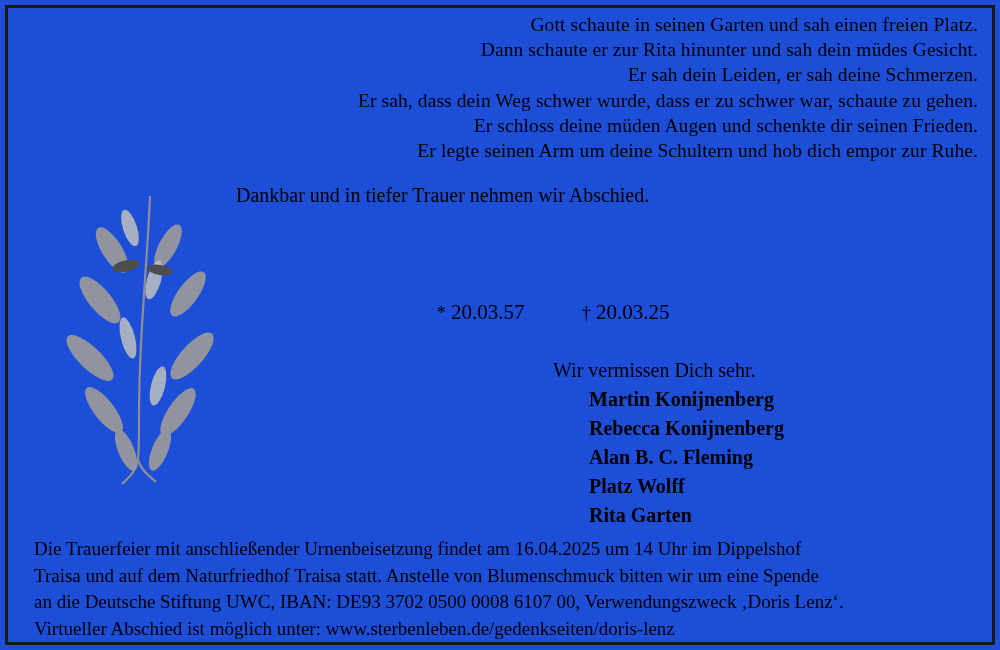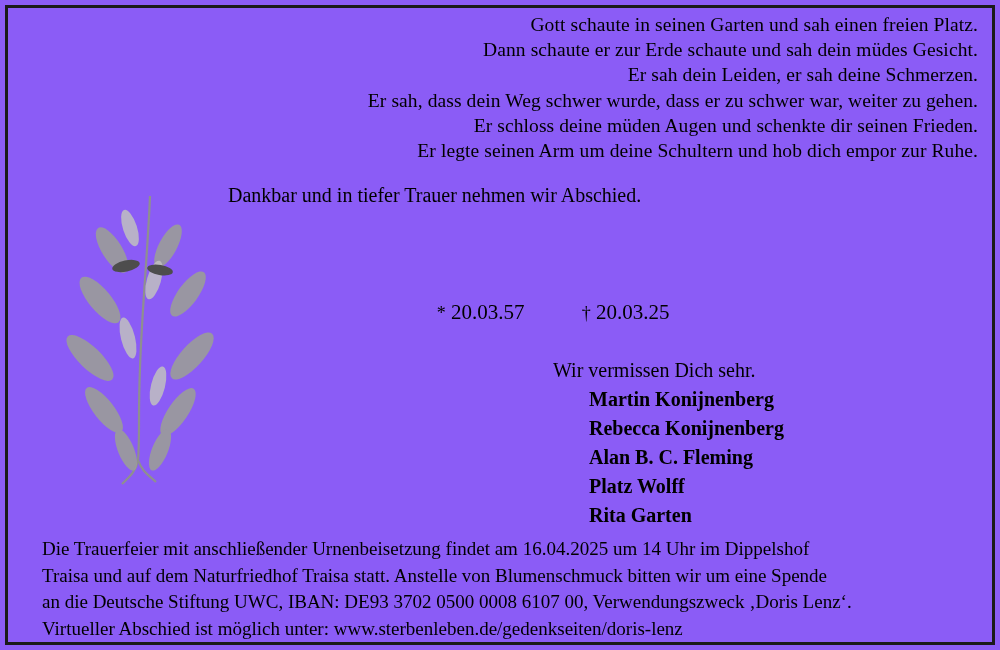--- a/index.html
+++ b/index.html
@@ -8,21 +8,21 @@
     background: #ffffff;
   }
   body {
     font-family: "Liberation Serif", serif;
     color: #000000;
   }
   .page {
     position: relative;
     width: 1000px;
     height: 650px;
-    background: #8b5cf6;
+    background: #1d4ed8;
     box-sizing: border-box;
     overflow: hidden;
   }
   .border-frame {
     position: absolute;
     left: 5px;
     top: 5px;
     right: 5px;
     bottom: 5px;
     border: 3px solid #1a1a1a;
@@ -47,21 +47,21 @@
     text-align: right;
     font-size: 19.5px;
     line-height: 25.2px;
     letter-spacing: 0.1px;
   }
   .poem div { white-space: nowrap; }
 
   
   .intro {
     position: absolute;
-    left: 220px;
+    left: 228px;
     top: 176px;
     font-size: 20px;
   }
 
   
   .name {
     position: absolute;
     left: 230px;
     top: 222px;
     width: 630px;
@@ -96,21 +96,21 @@
 
   
   .footer {
     position: absolute;
     left: 26px;
     top: 528px;
     width: 948px;
     font-size: 19px;
     line-height: 26.5px;
   }
-  .footer div { white-space: nowrap; margin-left: 8px; }
+  .footer div { white-space: nowrap; }
 
   
   .branch {
     position: absolute;
     left: 34px;
     top: 180px;
     width: 220px;
     height: 320px;
   }
 </style>
@@ -149,23 +149,23 @@
         </g>
         <g fill="#4d4d4d">
           <ellipse cx="84" cy="78" rx="14" ry="5.5" transform="rotate(-12 84 78)"></ellipse>
           <ellipse cx="118" cy="82" rx="13" ry="5" transform="rotate(10 118 82)"></ellipse>
         </g>
       </svg>
     </div>
 
     <div class="poem">
       <div>Gott schaute in seinen Garten und sah einen freien Platz.</div>
-      <div>Dann schaute er zur Erde schaute und sah dein müdes Gesicht.</div>
+      <div>Dann schaute er zur Rita hinunter und sah dein müdes Gesicht.</div>
       <div>Er sah dein Leiden, er sah deine Schmerzen.</div>
-      <div>Er sah, dass dein Weg schwer wurde, dass er zu schwer war, weiter zu gehen.</div>
+      <div>Er sah, dass dein Weg schwer wurde, dass er zu schwer war, schaute zu gehen.</div>
       <div>Er schloss deine müden Augen und schenkte dir seinen Frieden.</div>
       <div>Er legte seinen Arm um deine Schultern und hob dich empor zur Ruhe.</div>
     </div>
 
     <div class="intro">Dankbar und in tiefer Trauer nehmen wir Abschied.</div>
 
 
     <div class="dates">
       <span class="birth">
         <span class="sym">*</span>

